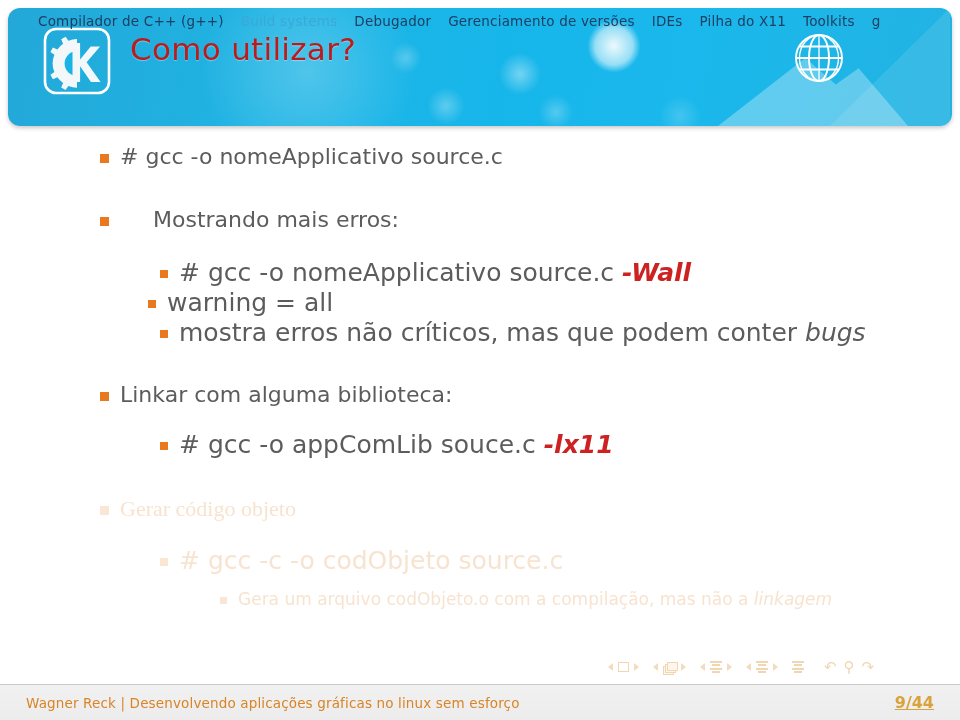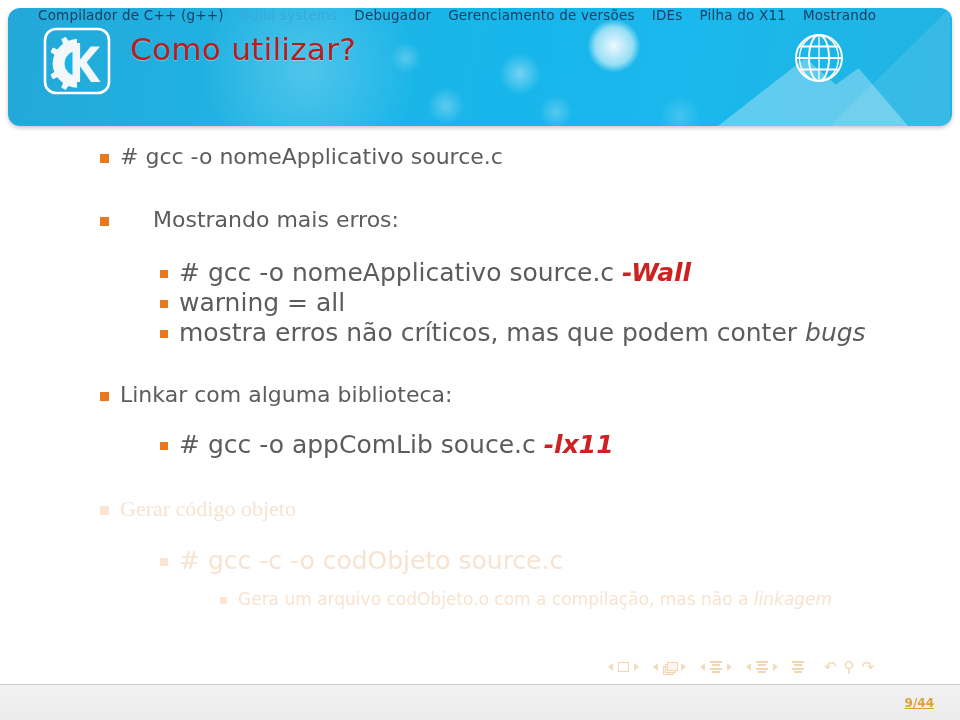--- a/index.html
+++ b/index.html
@@ -33,21 +33,21 @@
     clip-path:polygon(0% 100%, 46% 8%, 62% 44%, 74% 22%, 100% 100%);
   }
   #header-shape2{
     position:absolute;right:2px;top:0;width:120px;height:118px;
     background:rgba(255,255,255,.10);
     clip-path:polygon(100% 0,100% 100%,0 100%);
   }
 
   
   #navbar{
-    position:absolute;left:0;top:6px;width:892px;height:19px;
+    position:absolute;left:0;top:12px;width:892px;height:19px;
     display:flex;align-items:center;
     white-space:nowrap;overflow:hidden;
     font-size:13.5px;letter-spacing:.2px;
     z-index:6;
     padding-left:38px;box-sizing:border-box;
   }
   #navbar .nav-item{
     color:#1d3f63;margin-right:17px;
     line-height:19px;
   }
@@ -134,39 +134,39 @@
     background:linear-gradient(180deg,#f1f1f1 0%,#ececec 100%);
     border-top:1px solid #c9c9c9;
     display:flex;align-items:center;
     box-sizing:border-box;padding:0 26px;
   }
   #footer-left{
     color:#d98427;font-size:13.5px;letter-spacing:.15px;
     font-family:"DejaVu Sans","Liberation Sans",sans-serif;
   }
   #footer-right{
-    margin-left:auto;color:#d9a23b;font-size:12px;font-weight:600;text-decoration:underline;
+    margin-left:auto;color:#d9a23b;font-size:16px;font-weight:600;text-decoration:underline;
   }
 </style>
 </head>
 <body>
 
 <div id="header-panel">
   <div id="header-shape"></div>
   <div id="header-shape2"></div>
 </div>
 
 <div id="navbar">
     <span class="nav-item">Compilador de C++ (g++)</span>
     <span class="nav-item dim">Build systems</span>
     <span class="nav-item">Debugador</span>
     <span class="nav-item">Gerenciamento de versões</span>
     <span class="nav-item">IDEs</span>
     <span class="nav-item">Pilha do X11</span>
-    <span class="nav-item">Mostrando</span>
+    <span class="nav-item">Toolkits</span>
     <span class="nav-item last">g</span>
   </div>
 
 <div id="kde-logo">
   <svg viewBox="0 0 70 70" width="70" height="70" aria-hidden="true">
     <rect x="3" y="3" width="64" height="64" rx="11" ry="11" fill="none" stroke="#ffffff" stroke-width="2.6"></rect>
     <g fill="#f2f7fa">
       <path d="M35 13
                a22 22 0 0 0 -8.6 1.8 l-2.8 -4.0 -4.4 2.5 1.9 4.5
                a22 22 0 0 0 -5.7 5.7 l-4.5 -1.9 -2.5 4.4 4.0 2.8
@@ -201,21 +201,21 @@
       <span class="txt"><span># gcc -o nomeApplicativo source.c</span></span>
     </div>
     <div class="item lvl1" style="top: 73px; left: 100px; gap: 33px;">
       <span class="bullet"></span>
       <span class="txt"><span>Mostrando mais erros:</span></span>
     </div>
     <div class="item lvl2" style="top: 124px; left: 160px;">
       <span class="bullet"></span>
       <span class="txt"><span># gcc -o nomeApplicativo source.c </span><span class="red">-Wall</span></span>
     </div>
-    <div class="item lvl2" style="top: 154px; left: 160px; justify-content: space-between;">
+    <div class="item lvl2" style="top: 154px; left: 148px; justify-content: space-between;">
       <span class="bullet"></span>
       <span class="txt"><span>warning = all</span></span>
     </div>
     <div class="item lvl1" style="top: 248px; left: 100px;">
       <span class="bullet"></span>
       <span class="txt"><span>Linkar com alguma biblioteca:</span></span>
     </div>
     <div class="item lvl2" style="top: 184px; left: 160px;">
       <span class="bullet"></span>
       <span class="txt"><span>mostra erros não críticos, mas que podem conter </span><span class="ital">bugs</span></span>
@@ -282,14 +282,15 @@
       </span>
   </div>
   <div class="tail">
     <span>↶</span>
     <span>⚲</span>
     <span>↷</span>
   </div>
 </div>
 
 <div id="footer">
+  <div id="footer-left">Wagner Reck | Desenvolvendo aplicações gráficas no linux sem esforço</div>
   <div id="footer-right">9/44</div>
 </div>
 
 </body></html>

